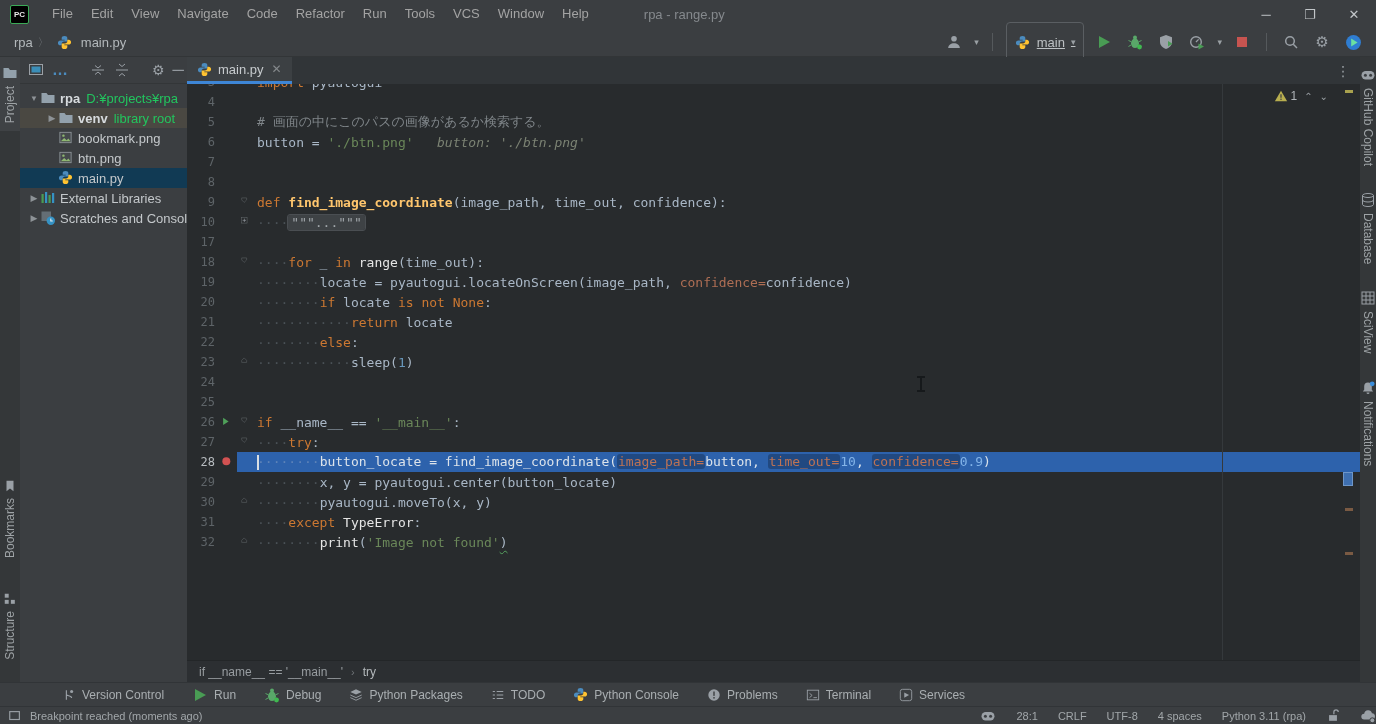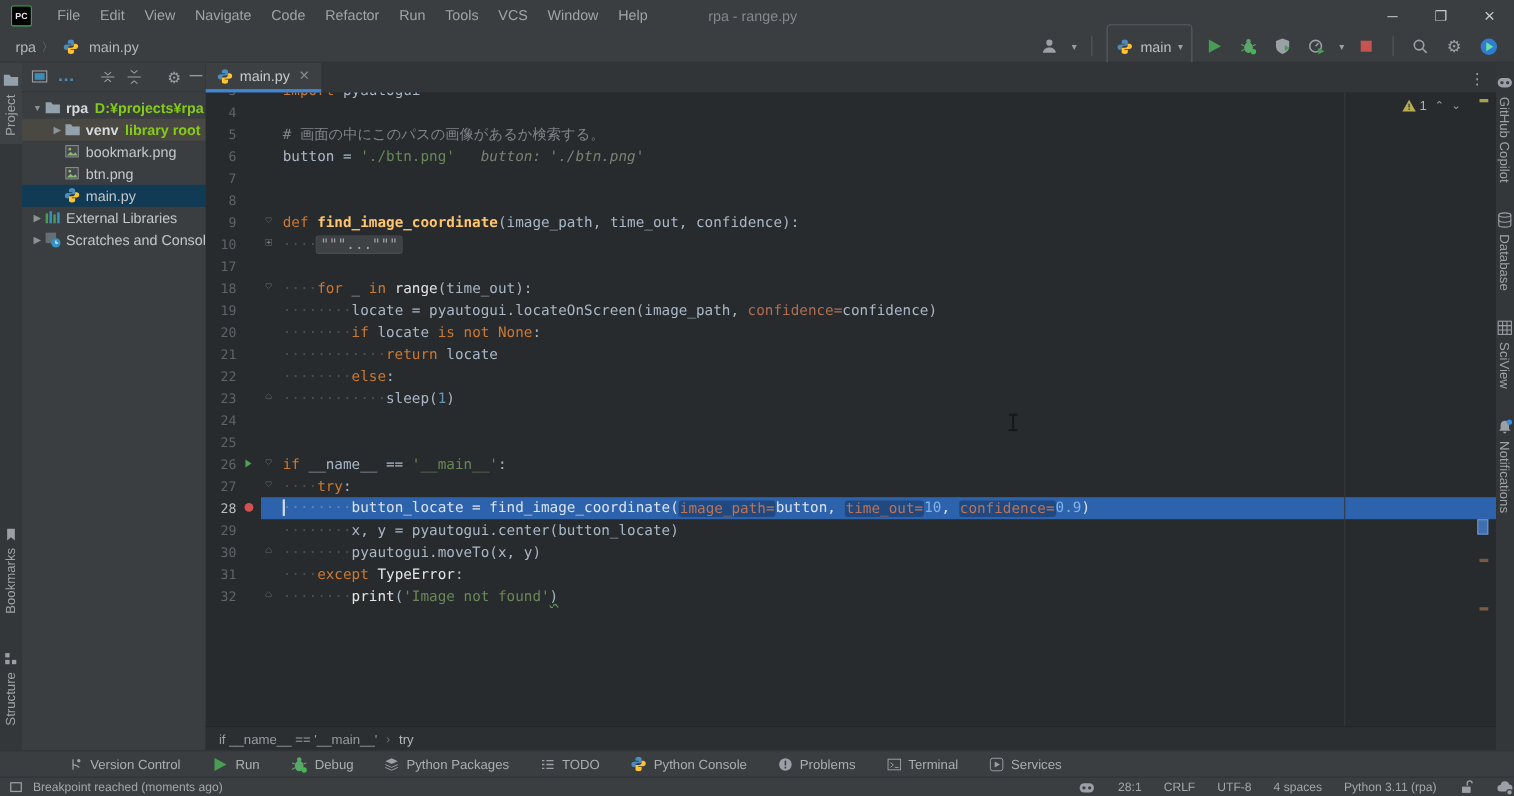--- a/index.html
+++ b/index.html
@@ -20,21 +20,21 @@
 
   
   #toolbar { position:absolute; top:28px; left:0; width:1376px; height:29px; background:#3B3E41;
     display:flex; align-items:center; border-bottom:1px solid #323537; }
   #nav-crumbs { display:flex; align-items:center; gap:5px; margin-left:14px; font-size:13px; color:#B3B8BB; }
   .crumb-sep { color:#6F7478; font-size:11px; }
   #toolbar-right { margin-left:auto; display:flex; align-items:center; gap:9px; padding-right:12px; }
   .tb-btn { display:flex; align-items:center; justify-content:center; width:22px; height:22px; }
   .tb-divider { width:1px; height:18px; background:#55595C; margin:0 4px; }
   #run-config-chip { display:flex; align-items:center; gap:6px; border:1px solid #5A5E62; border-radius:4px;
-    height:40px; padding:0 8px; font-size:13px; color:#BCC0C3; }
+    height:40px; padding:0 8px; font-size:13px; color:#BCC0C3;text-decoration:underline; }
   .dd-arrow { color:#9AA0A4; font-size:9px; }
 
   
   #middle { position:absolute; top:57px; left:0; width:1376px; height:625px; }
   #left-stripe { position:absolute; left:0; top:0; width:20px; height:625px; background:#343739;
     display:flex; flex-direction:column; align-items:center; }
   .stripe-item-v { display:flex; flex-direction:column; align-items:center; gap:5px; padding:8px 0; }
   .vtext-up { writing-mode:vertical-rl; transform:rotate(180deg); font-size:12px; color:#9EA3A6; }
   .vtext-down { writing-mode:vertical-rl; font-size:12px; color:#9EA3A6; }
   #left-stripe .active-tab { background:#3F4245; width:20px; }
@@ -46,21 +46,21 @@
 
   
   #project-panel { position:absolute; left:20px; top:0; width:167px; height:625px; background:#3B3E41; }
   #proj-header { height:27px; display:flex; align-items:center; gap:8px; padding:0 8px; border-bottom:1px solid #333638; }
   #proj-tree { padding-top:4px; font-size:13px; }
   .tree-row { height:20px; display:flex; align-items:center; white-space:nowrap; overflow:hidden; }
   .tree-row .chev { width:12px; font-size:9px; color:#8D9296; text-align:center; flex:none; }
   .tree-row .t-icon { width:16px; height:16px; margin-right:4px; flex:none; }
   .tree-name { color:#C4C8CB; }
   .tree-name.bold { font-weight:bold; color:#D6DADD; }
-  .tree-suffix { color:#84cc16; margin-left:6px;font-weight:bold; }
+  .tree-suffix { color:#22c55e; margin-left:6px; }
   .tree-row.selected { background:#113A54; }
   .tree-row.hovered { background:#4A4842; }
 
   
   #editor-col { position:absolute; left:187px; top:0; width:1173px; height:625px; background:#282B2D; }
   #tabbar { position:absolute; top:0; left:0; width:100%; height:27px; background:#313538; display:flex; align-items:stretch; }
   #tab-active { display:flex; align-items:center; gap:6px; padding:0 10px; background:#3C4043;
     border-bottom:3px solid #3E86D6; font-size:13px; color:#C7CBCE; }
   .tab-close { color:#85898C; font-size:12px; margin-left:2px; }
   #tabbar-more { margin-left:auto; display:flex; align-items:center; padding-right:10px; color:#9AA0A4; font-size:14px; }

